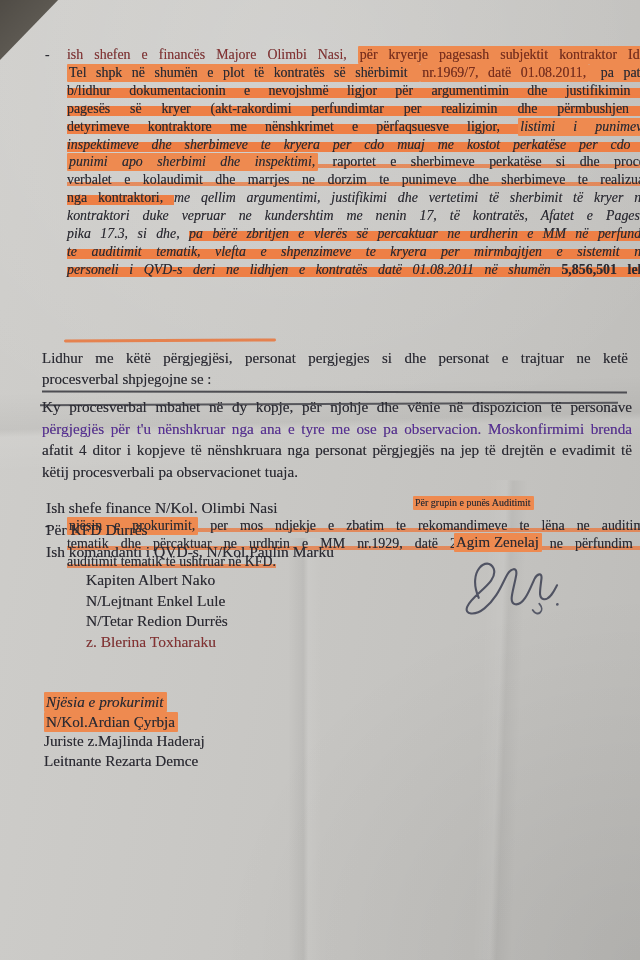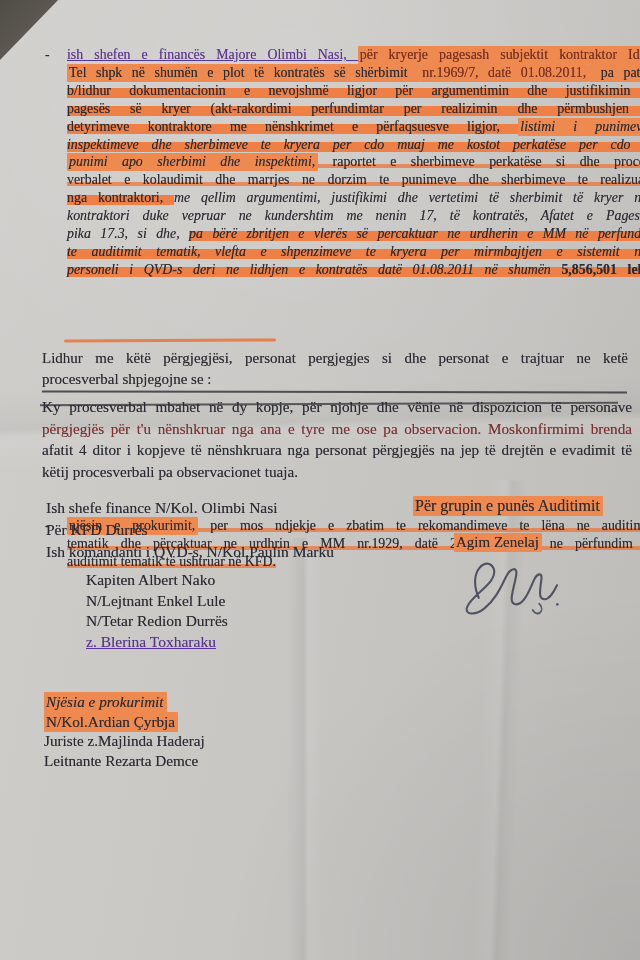--- a/index.html
+++ b/index.html
@@ -22,37 +22,37 @@
     background:linear-gradient(135deg,#4e4a44,#6b675f);filter:blur(1.3px);}
   .doc span{text-shadow:0 0 .45px rgba(43,43,51,.55);}
   .tl{text-align:left;white-space:normal;}
   .just{text-align:justify;text-align-last:justify;}
   .block{position:absolute;}
   .bullet{padding-left:23px;position:relative;}
   .bullet .marker{position:absolute;left:1px;top:0;}
   .s-i{font-style:italic;}
   .s-b{font-weight:bold;}
   .s-red{color:var(--red,#7e2d1a);}
-  .s-soft{color:#4c1d95;opacity:.88;text-decoration:underline;}
-  .s-faded{color:#7f1d1d;filter:blur(.45px);opacity:.9;text-shadow:none;}
+  .s-soft{color:#7f1d1d;opacity:.88;}
+  .s-faded{color:#4c1d95;filter:blur(.45px);opacity:.9;text-shadow:none;}
   .s-hf{background:var(--hl,#ee8a50);padding:1px 3px 2px 2px;border-radius:1px;
     box-decoration-break:clone;-webkit-box-decoration-break:clone;}
   .s-hu{background-image:linear-gradient(to bottom,rgba(0,0,0,0) 30%,var(--hlb,#ee7f45) 31%,var(--hlb,#ee7f45) 100%);
     background-size:100% 100%;}
   .s-ul{background-image:linear-gradient(to bottom,rgba(0,0,0,0) 66%,rgba(235,118,58,.75) 67%,rgba(235,118,58,.75) 94%,rgba(0,0,0,0) 94%);}
   #bullet1{top:46px;left:44px;width:588px;font-size:13.9px;line-height:17.9px;}
   #bullet2{top:284px;left:44px;width:588px;font-size:13.9px;line-height:17.9px;}
   #kfd-underline{top:339px;left:64px;width:212px;height:3.4px;
     background:rgba(233,116,58,.85);border-radius:2px;transform:rotate(-.3deg);}
   #para-lidhur{top:348px;left:42px;width:586px;font-size:15px;line-height:21px;}
   #ruleA{top:391px;left:42px;width:585px;height:1.6px;background:#4d4d52;transform:rotate(.12deg);}
   #ruleB{top:403px;left:40px;width:578px;height:1.6px;background:#56565b;transform:rotate(-.25deg);}
   #para-closing{top:396px;left:42px;width:590px;font-size:15.2px;line-height:21.6px;}
   #block-kfd{top:497px;left:46px;width:400px;font-size:15.5px;line-height:22px;}
-  #audit-group-head{top:497px;left:413px;font-size:16px;}
+  #audit-group-head{top:497px;left:413px;font-size:10px;}
   #audit-group-name{top:534px;left:454px;font-size:15px;}
   #signature{position:absolute;top:546px;left:438px;width:132px;height:82px;transform:rotate(-4deg);}
   #block-more{top:570px;left:46px;width:400px;font-size:15.5px;line-height:20.6px;margin-left:40px;}
   #block-proc{top:657px;left:44px;width:400px;font-size:15.2px;line-height:19.5px;margin-top:35px;}
 </style>
 </head>
 <body>
 
 <div id="canvas">
   <div class="paper"></div>

